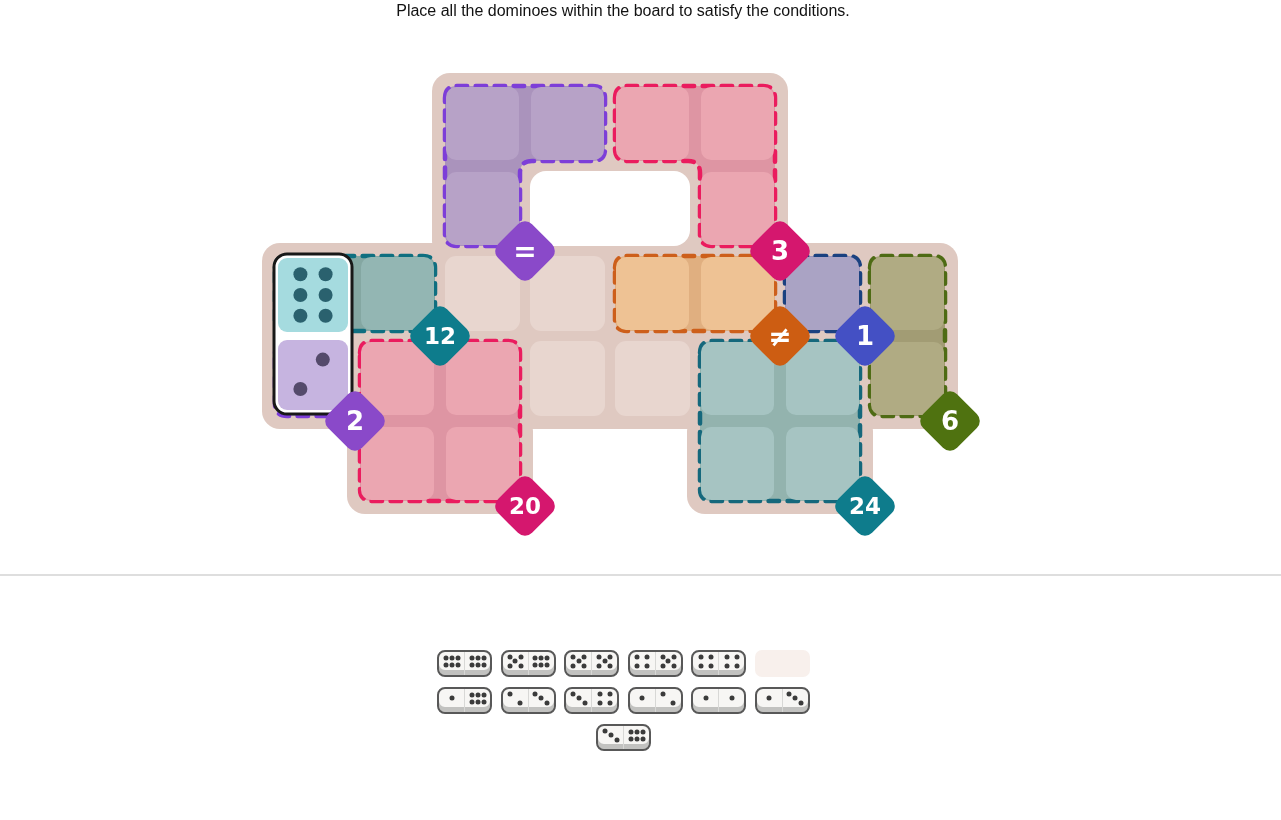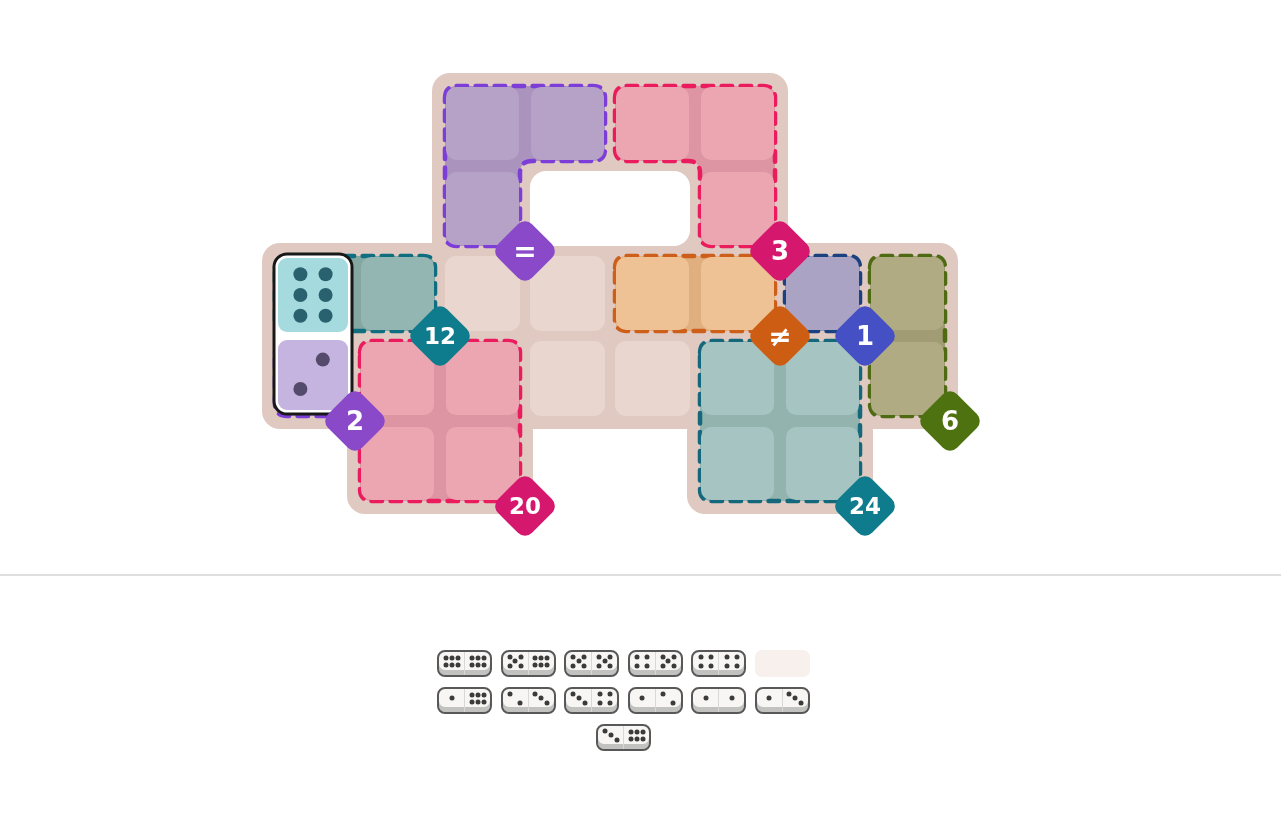--- a/index.html
+++ b/index.html
@@ -17,20 +17,21 @@
   .half{position:relative;flex:1;}
   .half + .half{border-left:1px solid #d8d8d6;}
   .pip{position:absolute;width:5px;height:5px;border-radius:50%;background:#3b3b3b;
        transform:translate(-50%,-50%);}
   .slot{position:absolute;width:55px;height:27px;border-radius:7px;pointer-events:auto;}
 </style>
 </head>
 <body>
 
 <div id="stage">
+  <div id="title">Place all the dominoes within the board to satisfy the conditions.</div>
   <svg id="board-svg" width="1281" height="600" viewBox="0 0 1281 600">
       <rect x="432" y="73" width="356" height="186" rx="18" fill="#dfc9c1"></rect>
       <rect x="262" y="243" width="696" height="186" rx="18" fill="#dfc9c1"></rect>
       <rect x="347" y="413" width="186" height="101" rx="18" fill="#dfc9c1"></rect>
       <rect x="687" y="413" width="186" height="101" rx="18" fill="#dfc9c1"></rect>
       <rect x="445" y="256" width="75" height="75" rx="11" fill="#e8d6cf"></rect>
       <rect x="530" y="256" width="75" height="75" rx="11" fill="#e8d6cf"></rect>
       <rect x="530" y="341" width="75" height="75" rx="11" fill="#e8d6cf"></rect>
       <rect x="615" y="341" width="75" height="75" rx="11" fill="#e8d6cf"></rect>
       <rect x="530" y="171" width="160" height="75" rx="16" fill="#ffffff"></rect>

